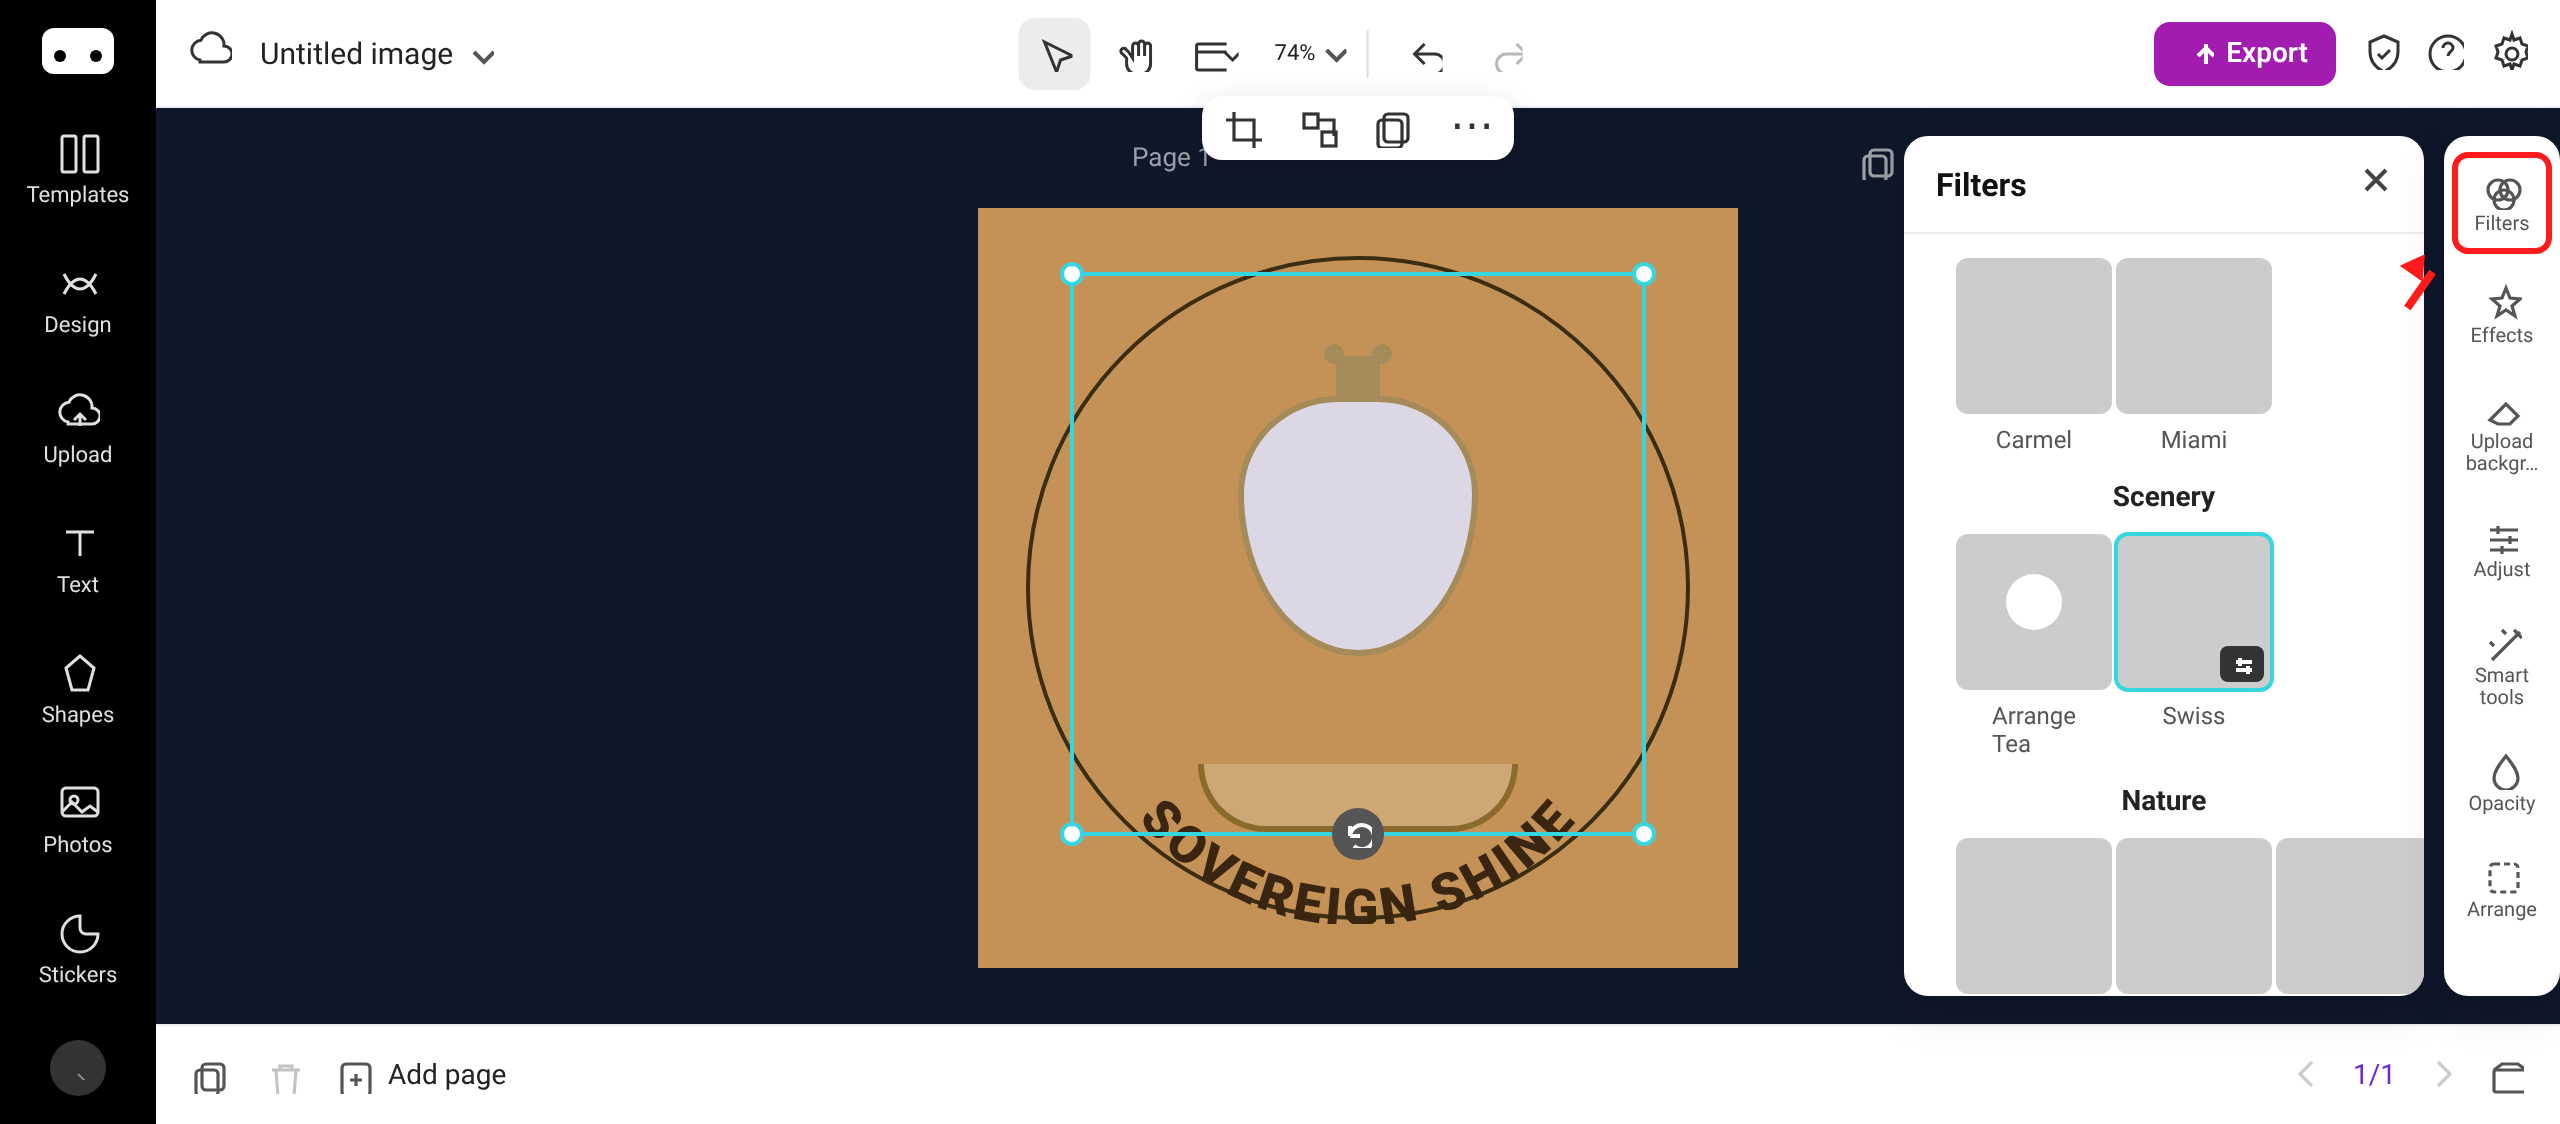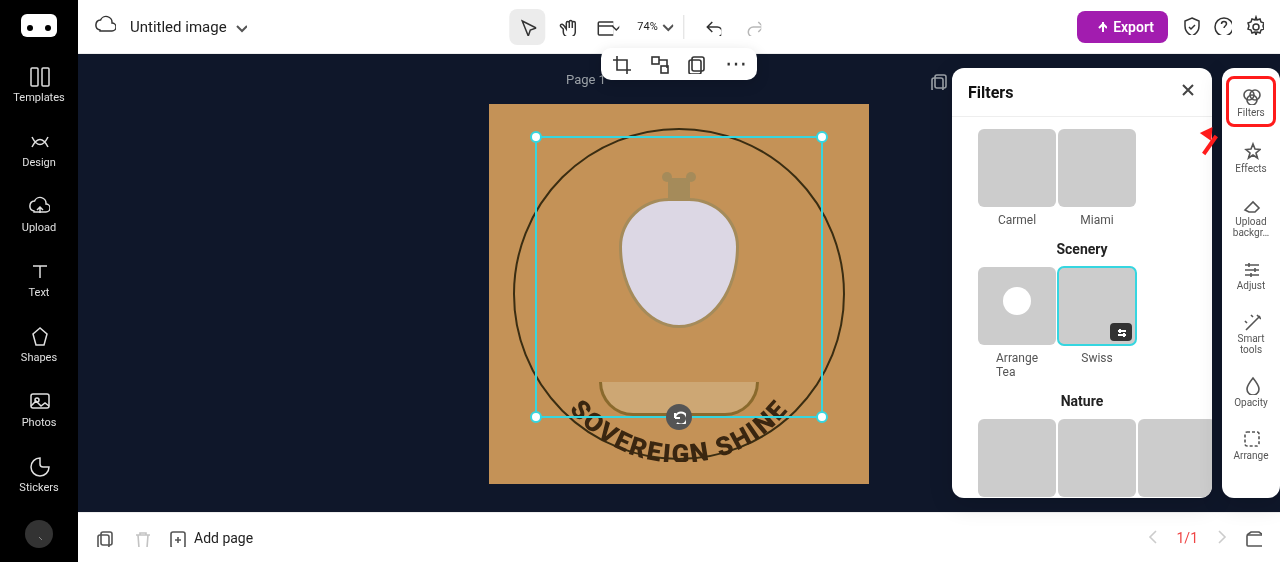--- a/index.html
+++ b/index.html
@@ -99,21 +99,21 @@
 .rail-item.hl{border:3px solid #ff1b1b;}
 .red-arrow{position:absolute;right:60px;top:78px;width:26px;height:26px;}
 .red-arrow::before{content:'';position:absolute;width:4px;height:22px;background:#ff1b1b;transform:rotate(35deg);left:14px;top:2px;}
 .red-arrow::after{content:'';position:absolute;width:0;height:0;border-left:7px solid transparent;border-right:7px solid transparent;border-bottom:12px solid #ff1b1b;transform:rotate(35deg);left:8px;top:-6px;}
 
 
 .bottombar{height:50px;border-top:1px solid #eee;display:flex;align-items:center;padding:0 18px;gap:18px;background:#fff;}
 .bottombar svg{width:18px;height:18px;stroke:#555;fill:none;stroke-width:1.6;}
 .addpage{display:flex;align-items:center;gap:8px;font-size:14px;color:#222;cursor:pointer;}
 .bottombar .spacer{flex:1;}
-.pager{display:flex;align-items:center;gap:14px;font-size:14px;color:#ef4444;}
+.pager{display:flex;align-items:center;gap:14px;font-size:14px;color:#6d28d9;}
 .pager .disabled svg{stroke:#ccc;}
 </style>
 </head>
 <body>
 
 <div class="app">
 
   <div class="nav-sidebar">
     <div class="nav-logo"></div>
     <div class="nav-item">

